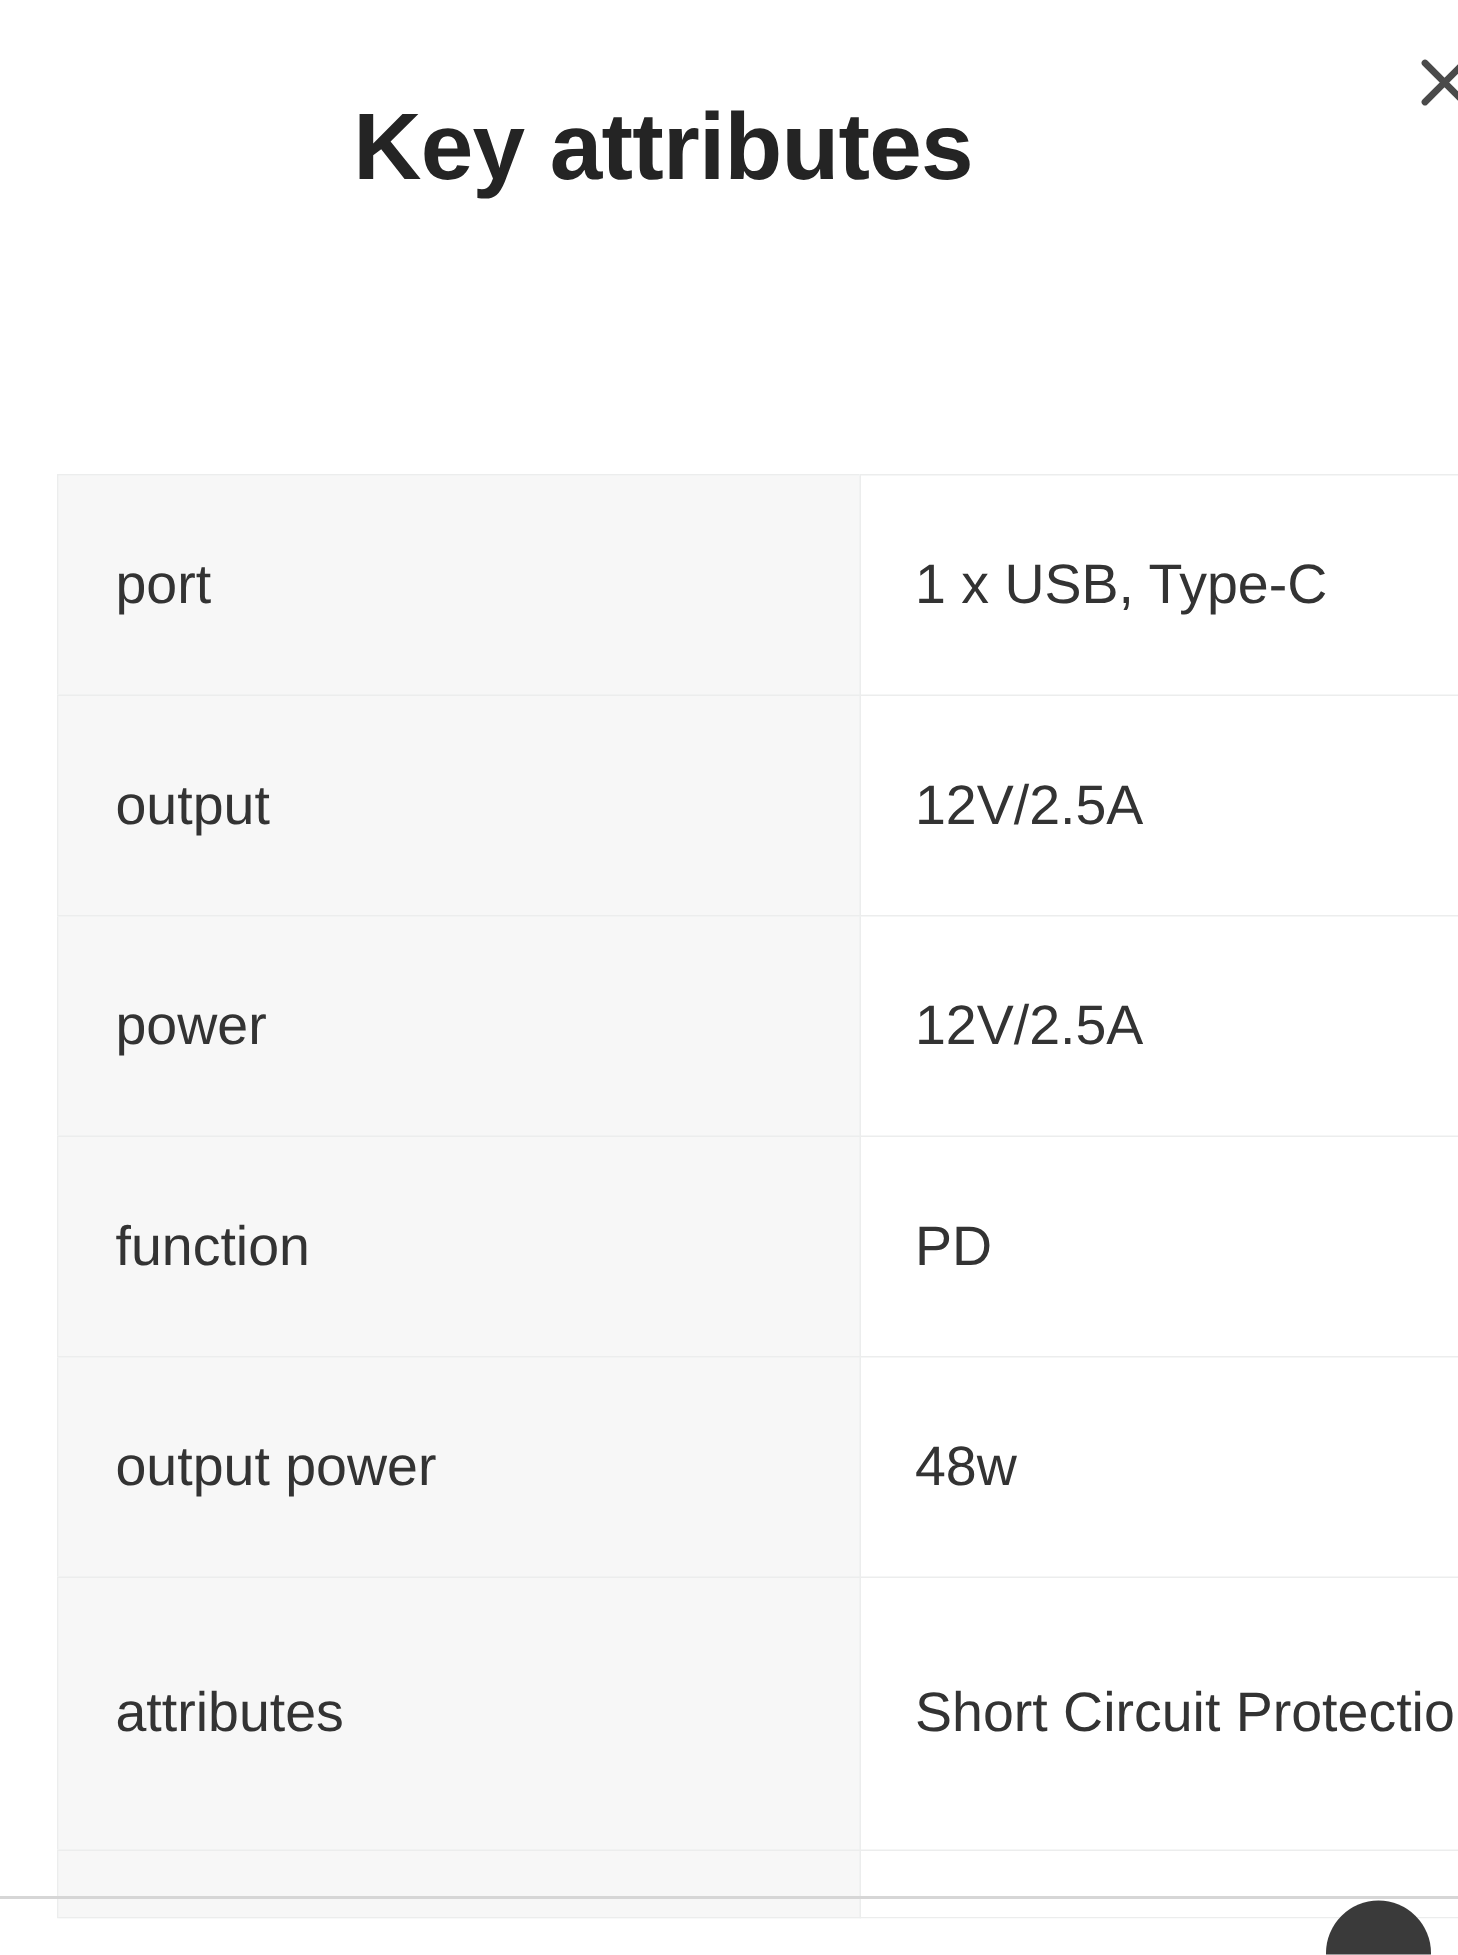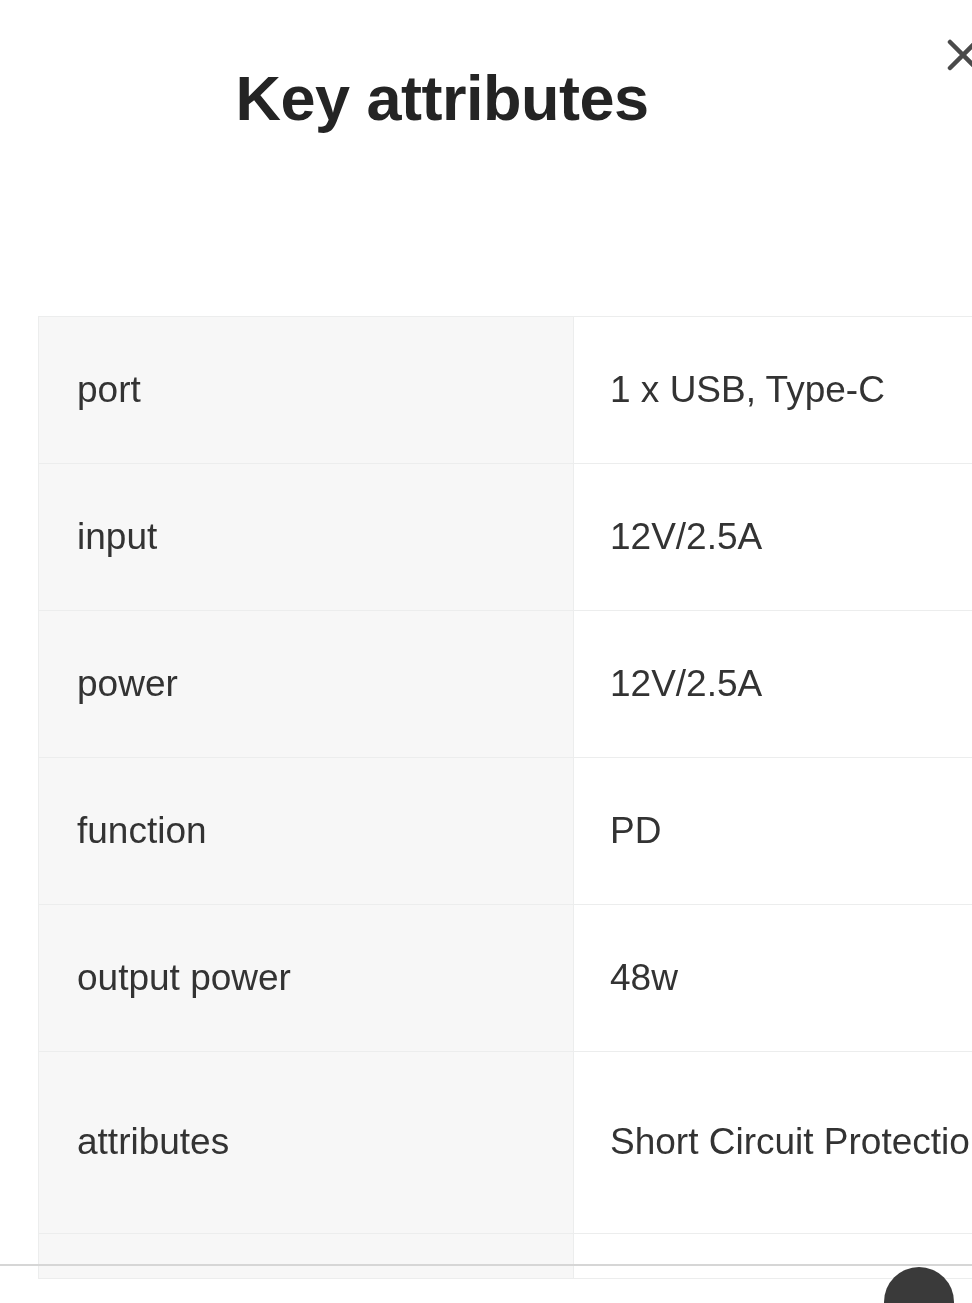--- a/index.html
+++ b/index.html
@@ -132,21 +132,21 @@
   </div>
 
   <div class="attr-table-wrap">
     <table class="attr-table">
       <tbody>
         <tr class="row-std">
           <td class="attr-name">port</td>
           <td class="attr-value">1 x USB, Type-C</td>
         </tr>
         <tr class="row-std">
-          <td class="attr-name">input</td>
+          <td class="attr-name">output</td>
           <td class="attr-value">12V/2.5A</td>
         </tr>
         <tr class="row-std">
           <td class="attr-name">power</td>
           <td class="attr-value">12V/2.5A</td>
         </tr>
         <tr class="row-std">
           <td class="attr-name">function</td>
           <td class="attr-value">PD</td>
         </tr>

